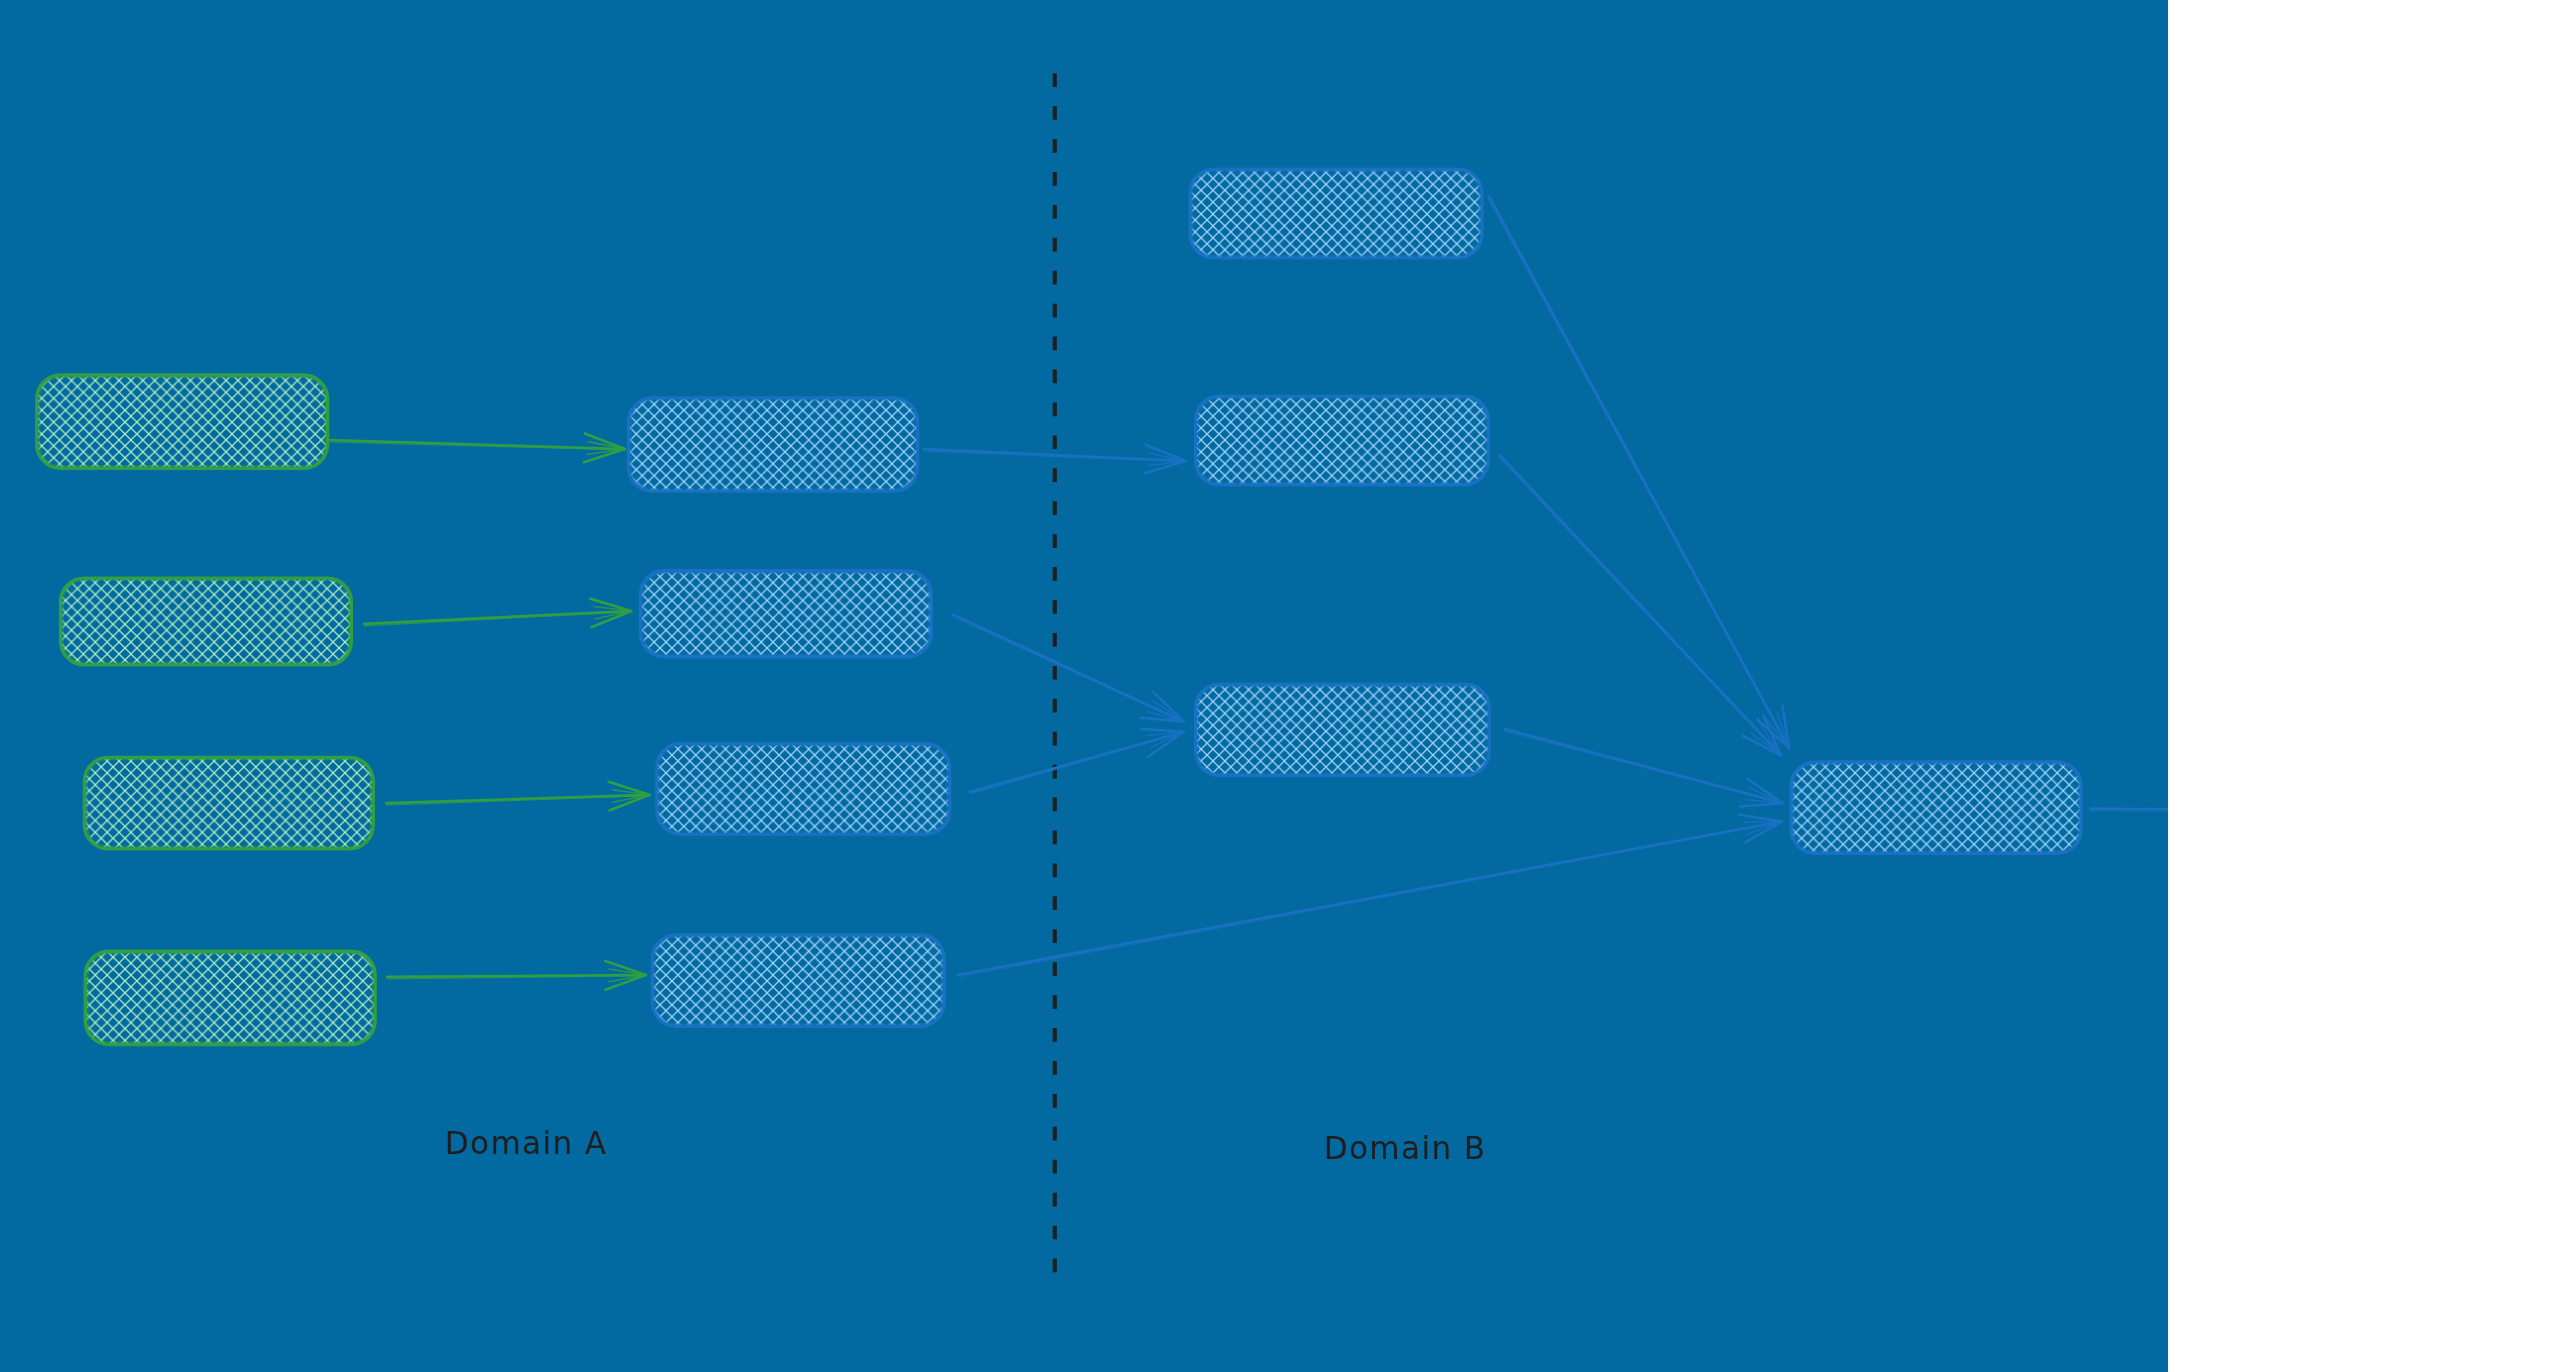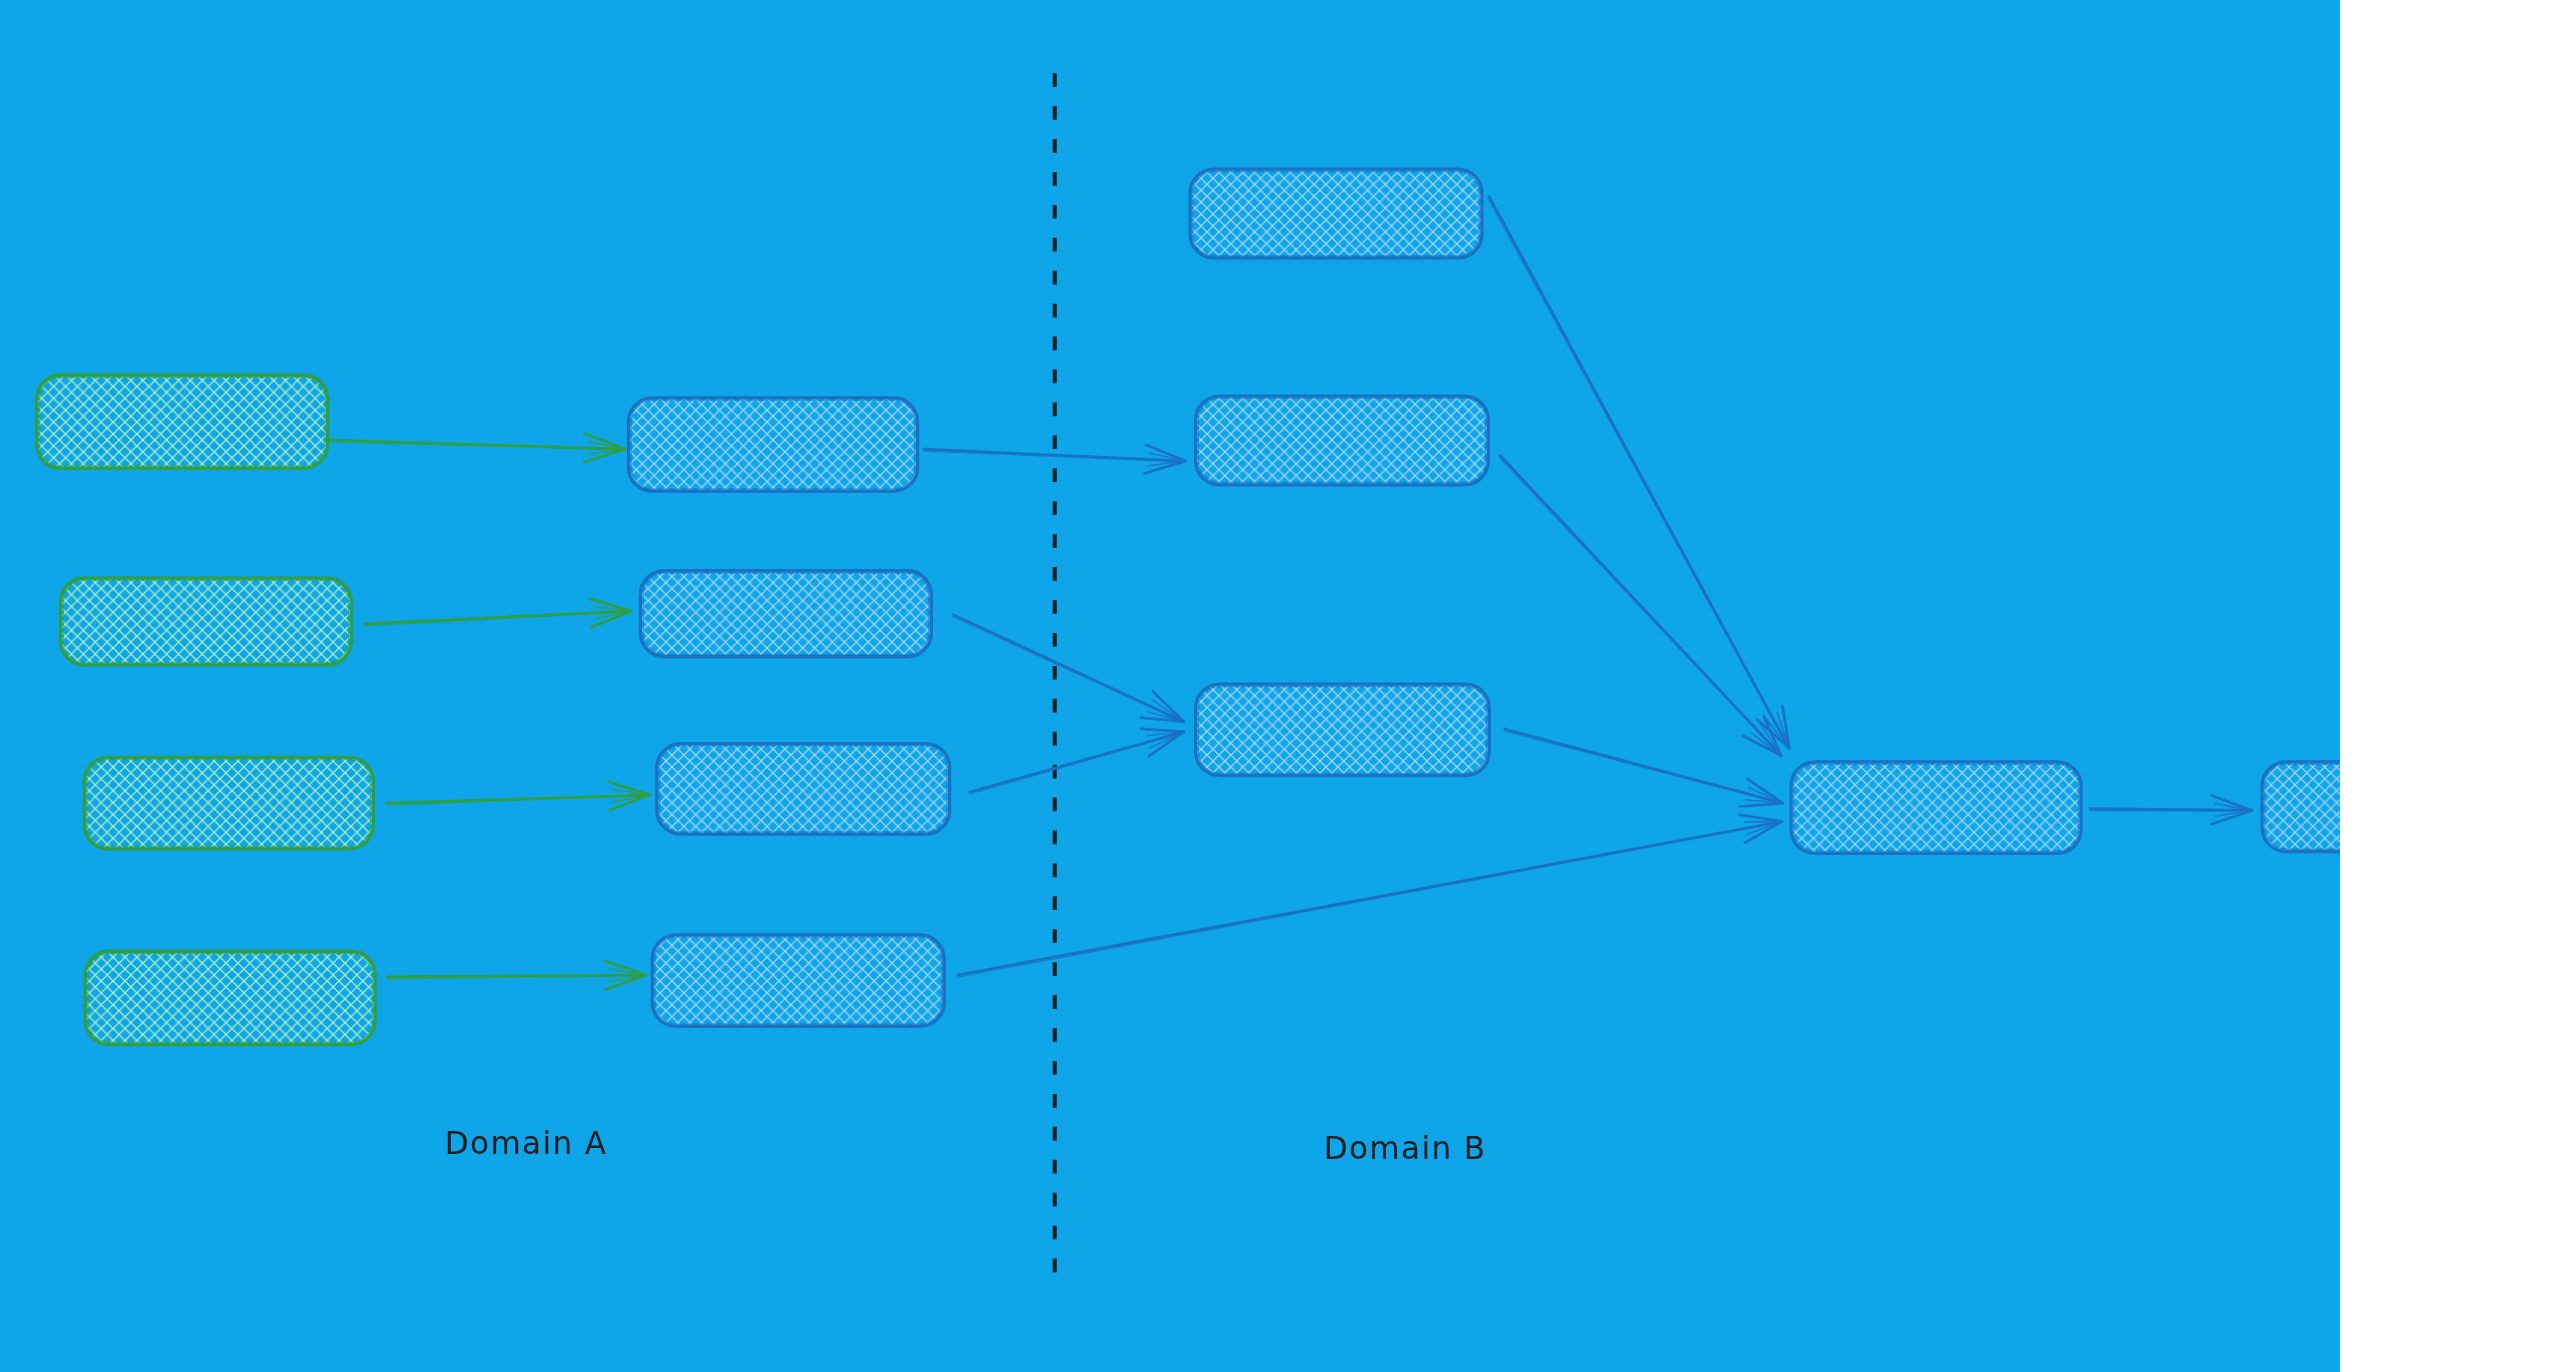--- a/index.html
+++ b/index.html
@@ -3,23 +3,23 @@
 <meta charset="utf-8">
 <style>
   html, body {
     margin: 0;
     padding: 0;
     background: #ffffff;
     font-family: "DejaVu Sans", sans-serif;
   }
   .canvas {
     position: relative;
-    width: 2340px;
+    width: 2168px;
     height: 1372px;
-    background: #0ea5e9;
+    background: #0369a1;
     overflow: hidden;
   }
   svg { display: block; }
   .domain-label {
     font-family: "DejaVu Sans", sans-serif;
     font-size: 34px;
     letter-spacing: 1.5px;
     fill: #1e1e1e;
   }
 </style>

